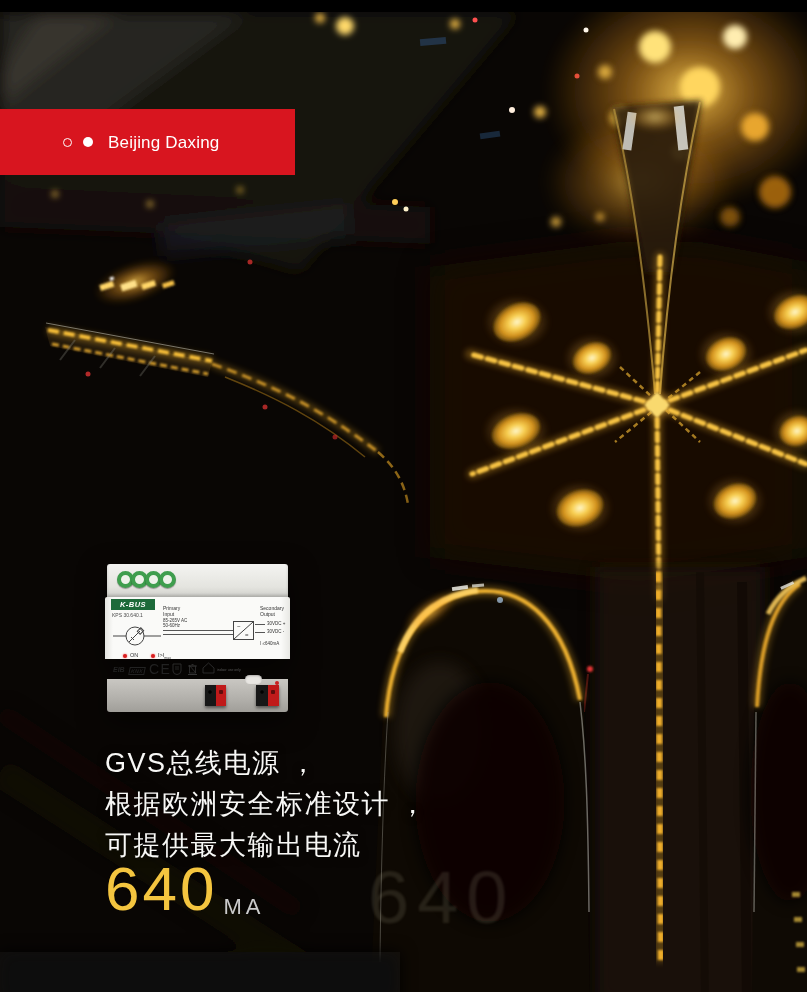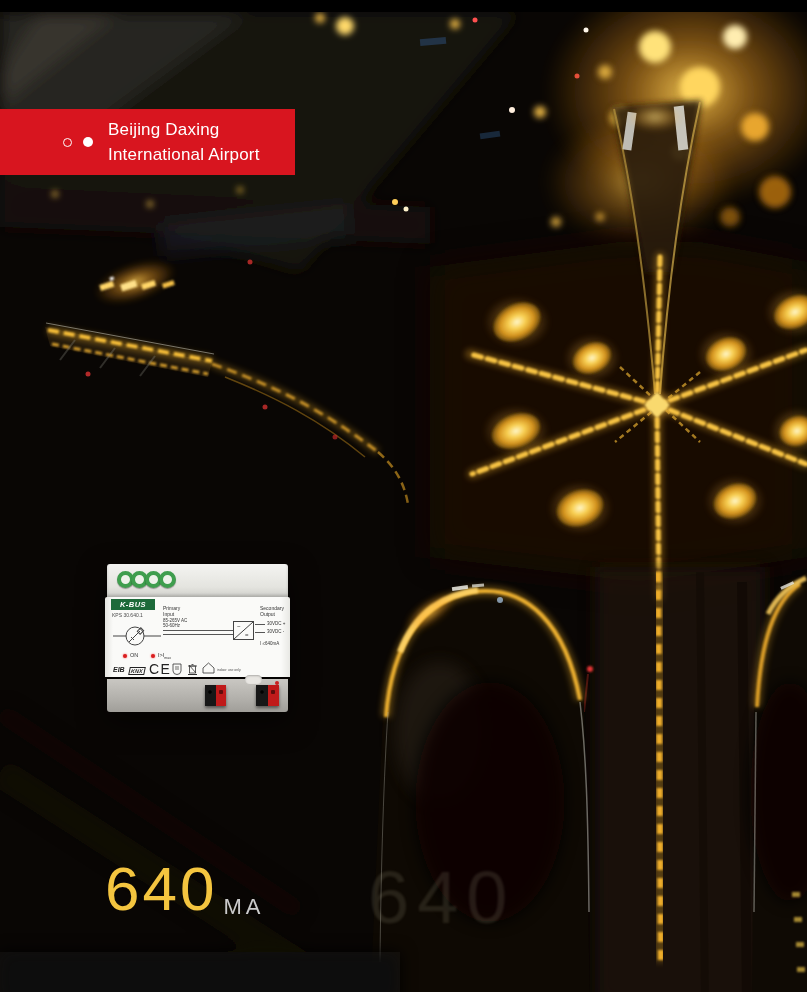--- a/index.html
+++ b/index.html
@@ -21,21 +21,21 @@
   .banner-text{margin-left:15px;font-size:17px;line-height:25px;color:#fff;letter-spacing:.2px;}
   
   .device{position:absolute;left:105px;top:552px;width:185px;height:148px;z-index:4;
     filter:drop-shadow(0 10px 14px rgba(0,0,0,.55));}
   .d-top{position:absolute;left:2px;top:0;width:181px;height:33px;border-radius:3px 3px 0 0;
     background:linear-gradient(180deg,#f4f4f1 0%,#e4e4df 70%,#cfcfca 100%);
     box-shadow:inset 0 -2px 3px rgba(0,0,0,.18);}
   .rings{position:absolute;left:10px;top:7px;display:flex;}
   .ring{width:17px;height:17px;border:4px solid #3f9e4e;background:#eef2ea;border-radius:50%;
     margin-right:-3px;box-shadow:0 1px 1px rgba(0,0,0,.35);}
-  .d-face{position:absolute;left:0;top:33px;width:185px;height:80px;
+  .d-face{position:absolute;left:0;top:33px;width:185px;height:62px;
     background:linear-gradient(90deg,#e4e4e0 0,#fafaf8 8px,#fafaf8 176px,#e8e8e4 100%);
     border-radius:2px 2px 0 0;}
   .brand{position:absolute;left:6px;top:2px;width:44px;height:11px;background:#1d6a3a;color:#fff;
     font-size:7.5px;font-weight:bold;font-style:italic;text-align:center;line-height:11px;letter-spacing:.5px;}
   .model{position:absolute;left:7px;top:15px;font-size:5px;color:#4a4a4a;}
   .knx-sym{position:absolute;left:8px;top:26px;}
   .dtxt{position:absolute;color:#333;font-size:5px;line-height:5.5px;}
   .dtxt.spec{font-size:4.5px;line-height:5px;}
   .wire{position:absolute;height:1px;background:#555;}
   .tbox{position:absolute;left:128px;top:24px;width:21px;height:19px;border:1px solid #444;background:#fbfbf9;}
@@ -287,21 +287,20 @@
 
   <div class="watermark">640</div>
 
   <div class="banner">
     <div class="dots">
       <span class="dot-outline"></span>
       <span class="dot-filled"></span>
     </div>
     <div class="banner-text">
       <div>Beijing Daxing</div>
-      <div>International Airport</div>
     </div>
   </div>
 
   <div class="device">
     <div class="d-top">
       <div class="rings">
         <span class="ring"></span>
         <span class="ring"></span>
         <span class="ring"></span>
         <span class="ring"></span>
@@ -382,18 +381,23 @@
         <div class="half black">
             <span class="screw"></span>
           </div>
           <div class="half red">
             <span class="screw"></span>
           </div>
       </div>
     </div>
   </div>
 
+  <div class="caption">
+    <div>GVS总线电源 ，</div>
+    <div>根据欧洲安全标准设计 ，</div>
+    <div>可提供最大输出电流</div>
+  </div>
   <div class="big">
     <span class="big-value">640</span>
     <span class="big-unit">MA</span>
   </div>
 
 </div>
 
 </body></html>

